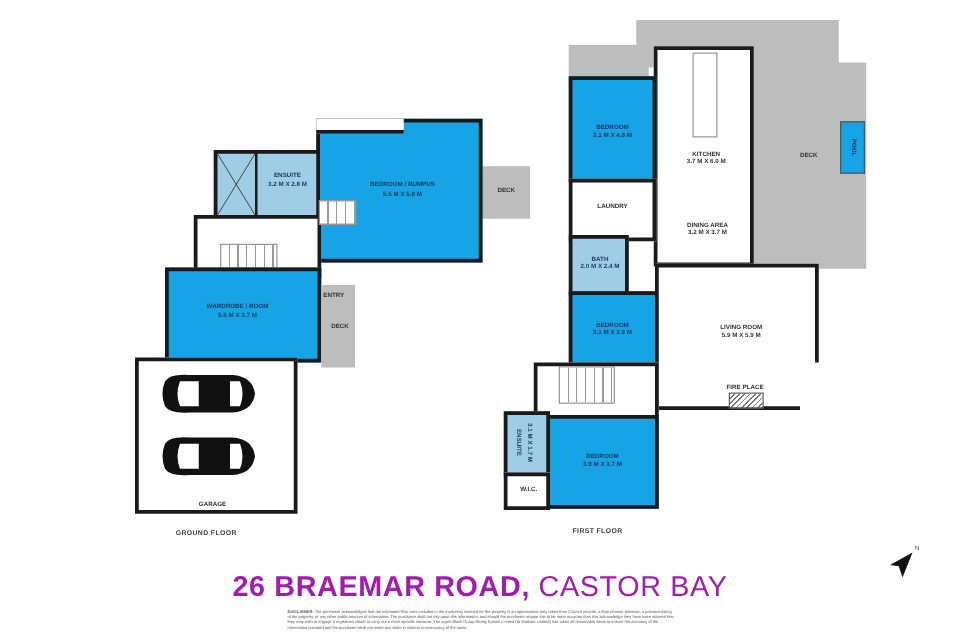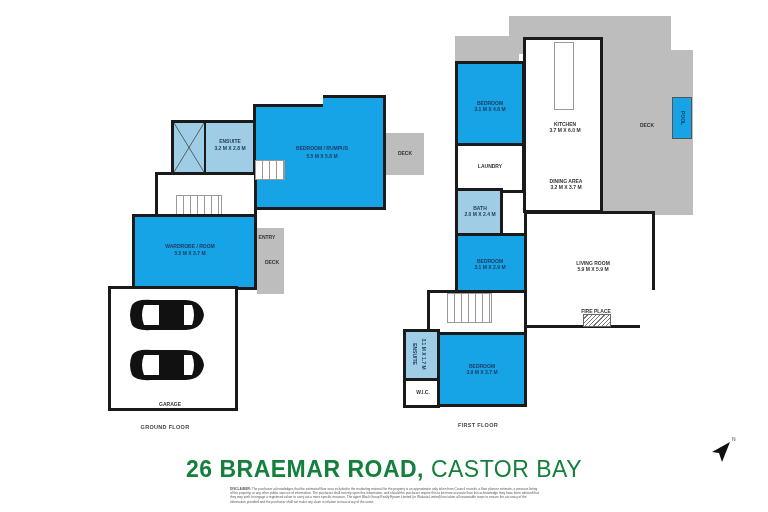--- a/index.html
+++ b/index.html
@@ -6,21 +6,21 @@
   body{width:768px;height:512px;position:relative;overflow:hidden;font-family:"Liberation Sans",sans-serif;}
   .abs{position:absolute;}
   .wall{position:absolute;border:3px solid #1a1a1a;box-sizing:border-box;}
   .blue{background:#16a4e6;}
   .lblue{background:#9fcde6;}
   .gray{background:#bdbdbd;}
   .white{background:#fff;}
   .lbl{position:absolute;font-size:5px;color:#1f3b63;text-align:center;line-height:7px;font-weight:bold;white-space:nowrap;transform:translate(-50%,-50%);}
   .lbl-dark{color:#333;}
   .floor-lbl{position:absolute;font-size:5.5px;color:#444;font-weight:bold;letter-spacing:.3px;transform:translateX(-50%);}
-  .title{position:absolute;left:0;width:768px;top:456px;text-align:center;font-size:23px;color:#15803d;letter-spacing:.5px;}
+  .title{position:absolute;left:0;width:768px;top:456px;text-align:center;font-size:23px;color:#a21caf;letter-spacing:.5px;}
   .title b{font-weight:bold;}
   .disc{position:absolute;left:230px;width:310px;top:487px;font-size:3.2px;color:#555;line-height:4.2px;}
   .stairs{position:absolute;background:repeating-linear-gradient(90deg,#fff 0 6px,#999 6px 7px);border:1px solid #999;box-sizing:border-box;}
   .car{position:absolute;width:80px;height:36px;}
 </style>
 </head>
 <body>
 
 <div>
 

